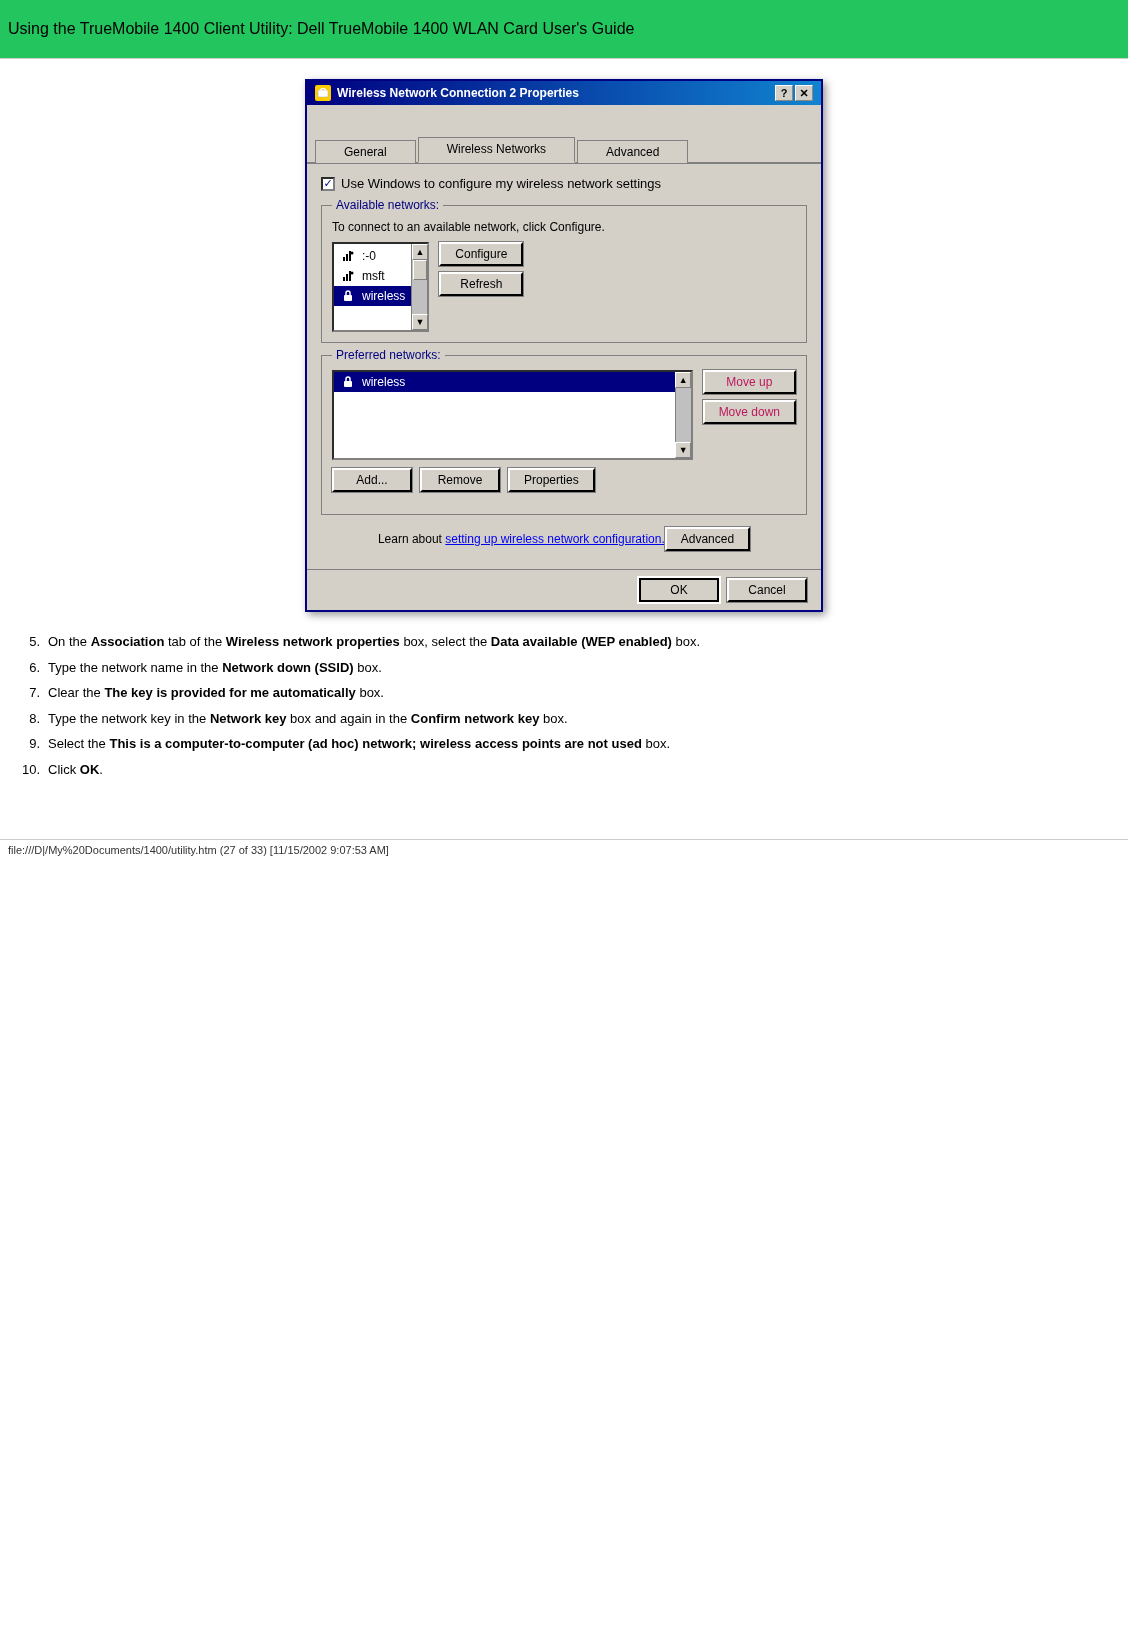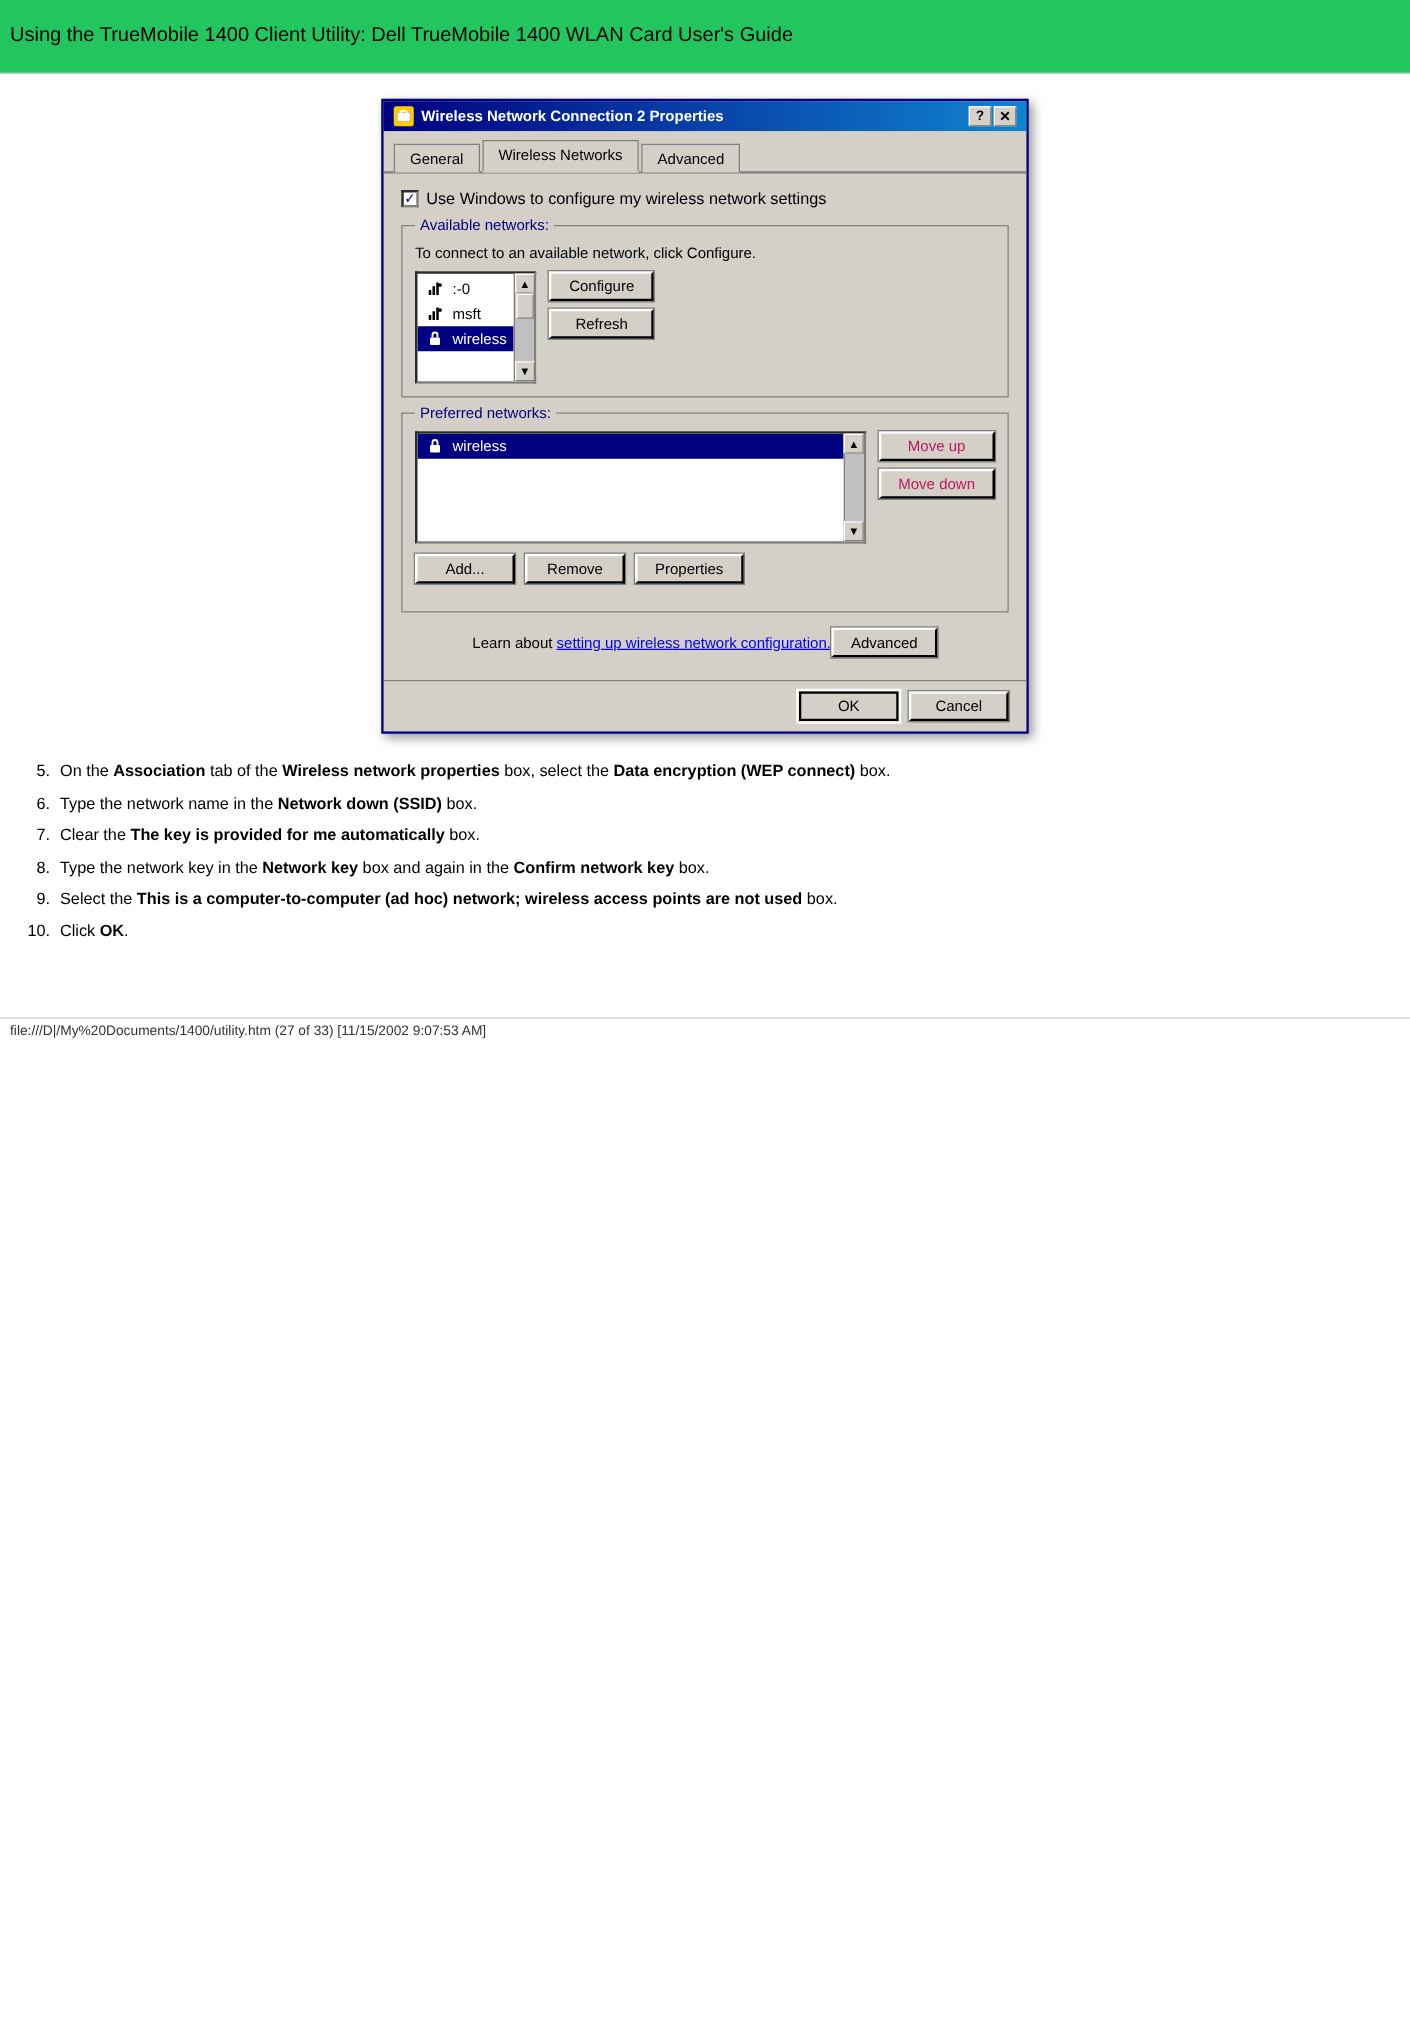--- a/index.html
+++ b/index.html
@@ -79,29 +79,30 @@
     .titlebar-btn.close { font-weight: bold; color: #000; }
     
     .tabs-row {
       display: flex;
       align-items: flex-end;
       padding: 6px 8px 0 8px;
       background: #d4d0c8;
       border-bottom: 2px solid #808080;
     }
     .tab {
-      padding: 4px 12px;
+      padding: 4px 28px;
       border: 1px solid #808080;
       border-bottom: none;
       background: #d4d0c8;
       cursor: pointer;
       font-size: 12px;
       margin-right: 2px;
       position: relative;
       bottom: -1px;
+      margin-top: 25px;
     }
     .tab.active {
       background: #d4d0c8;
       border-bottom: 2px solid #d4d0c8;
       z-index: 1;
       font-weight: normal;
       padding-bottom: 5px;
     }
     
     .dialog-body {
@@ -469,21 +470,21 @@
         <button class="win-btn default-btn">OK</button>
         <button class="win-btn">Cancel</button>
       </div>
 
     </div>
   </div>
 
   <ol class="instructions">
     <li>
       <span class="num">5.</span>
-      <span>On the <strong>Association</strong> tab of the <strong>Wireless network properties</strong> box, select the <strong>Data encryption (WEP connect)</strong> box.</span>
+      <span>On the <strong>Association</strong> tab of the <strong>Wireless network properties</strong> box, select the <strong>Data available (WEP enabled)</strong> box.</span>
     </li>
     <li>
       <span class="num">6.</span>
       <span>Type the network name in the <strong>Network down (SSID)</strong> box.</span>
     </li>
     <li>
       <span class="num">7.</span>
       <span>Clear the <strong>The key is provided for me automatically</strong> box.</span>
     </li>
     <li>

